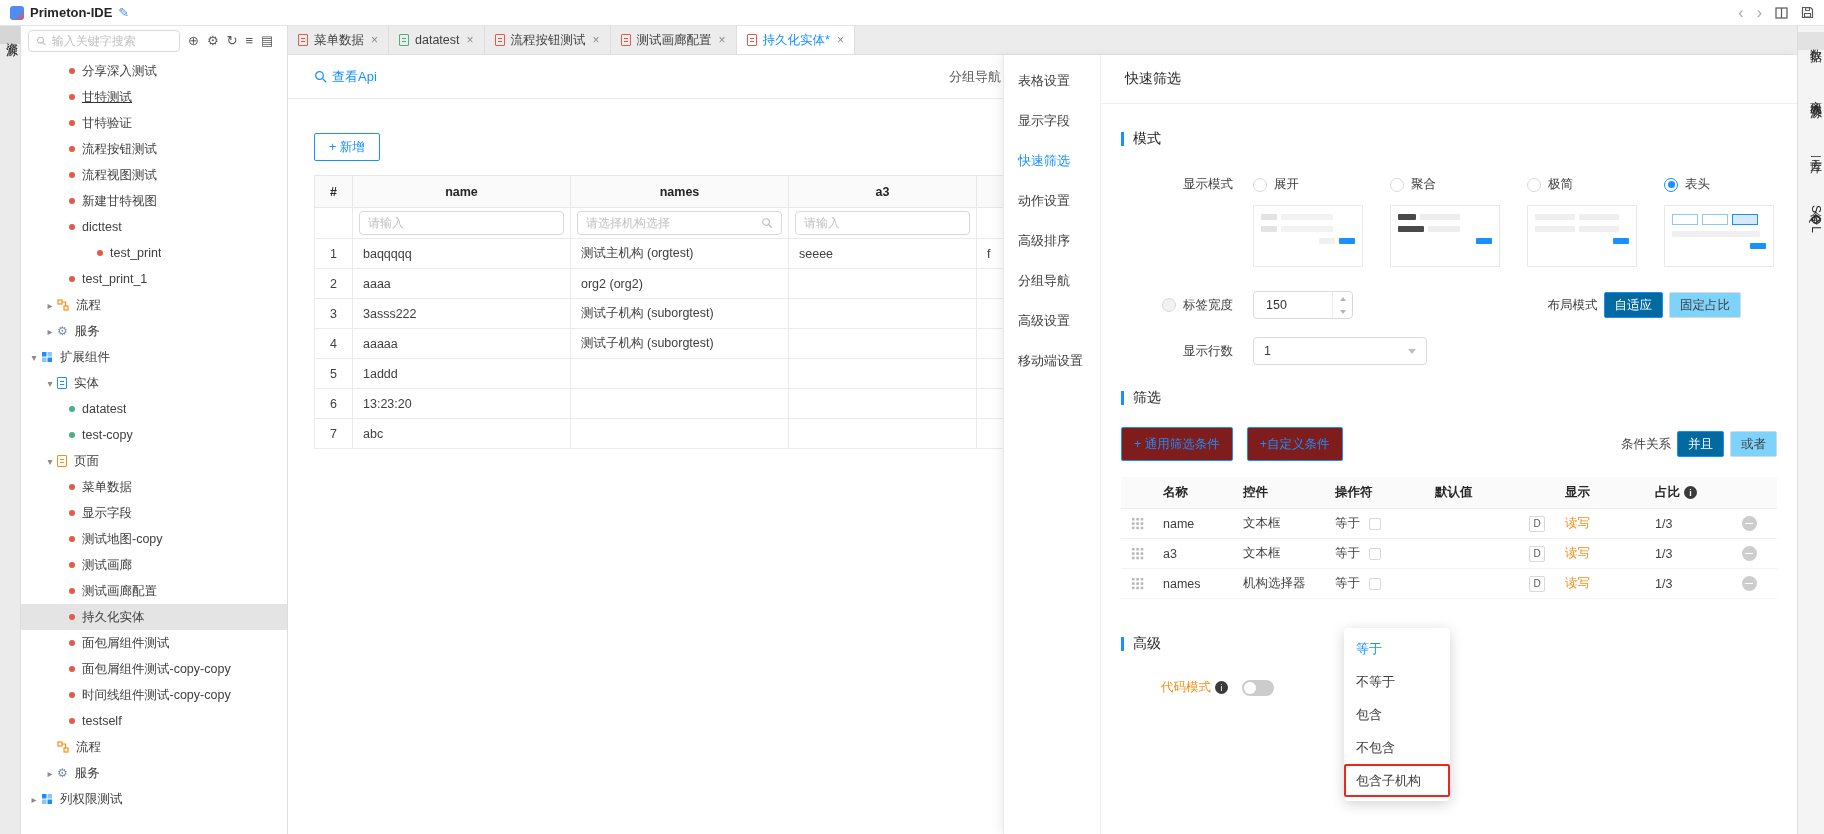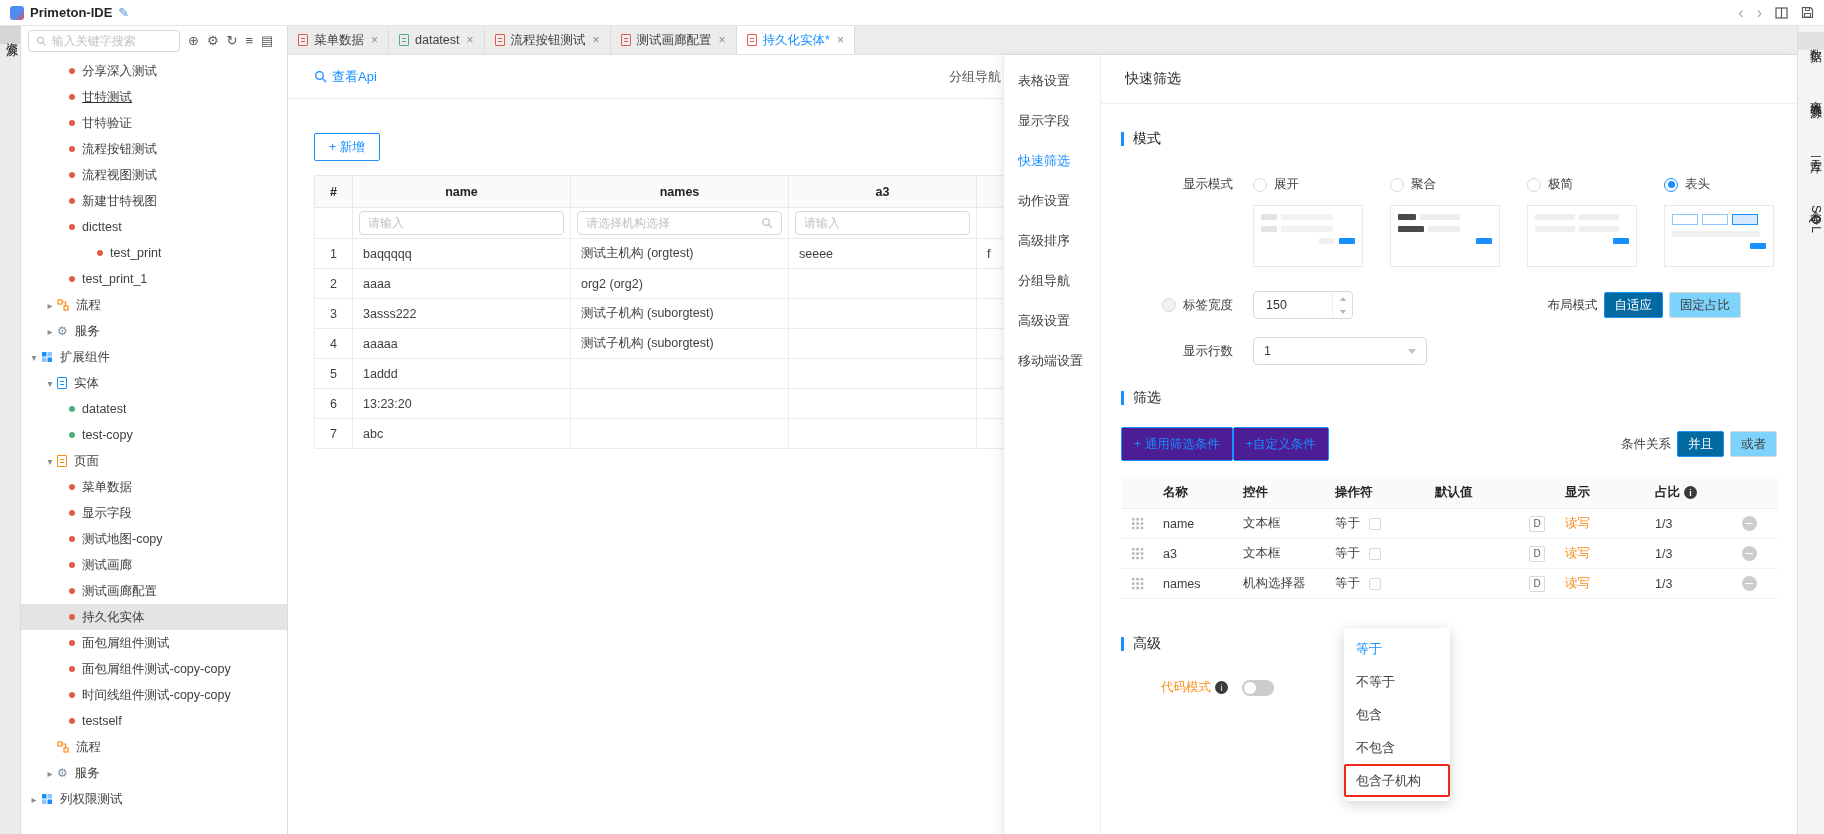--- a/index.html
+++ b/index.html
@@ -95,21 +95,21 @@
   .step span{flex:1;display:flex;align-items:center;justify-content:center;}
   .tri-up{width:0;height:0;border-left:3.5px solid transparent;border-right:3.5px solid transparent;border-bottom:4px solid #b5b5b5;}
   .tri-down{width:0;height:0;border-left:3.5px solid transparent;border-right:3.5px solid transparent;border-top:4px solid #b5b5b5;}
   .right-group{margin-left:auto;margin-right:36px;display:flex;align-items:center;gap:6px;color:#404040;}
   .seg-btn{height:26px;padding:0 10px;border-radius:2px;display:inline-flex;align-items:center;font-size:12.5px;cursor:pointer;}
   .seg-btn.on{background:#0369a1;color:#fff;border:1px solid #1890ff;}
   .seg-btn.off{background:#7dd3fc;color:#404040;border:1px solid #d9d9d9;}
   .select{width:174px;height:28px;border:1px solid #d9d9d9;border-radius:4px;margin-left:20px;display:flex;align-items:center;padding:0 10px;color:#404040;background:#fff;cursor:pointer;}
   .caret{width:0;height:0;border-left:4px solid transparent;border-right:4px solid transparent;border-top:5px solid #bfbfbf;margin-left:auto;}
   .fbtn-row{display:flex;align-items:center;margin-top:20px;}
-  .ol-btn{height:30px;border:1px solid #1890ff;color:#1890ff;background:#4c1d95;border-radius:2px;padding:16px 12px;display:inline-flex;align-items:center;font-size:12.5px;cursor:pointer;}
+  .ol-btn{height:30px;border:1px solid #1890ff;color:#1890ff;background:#7f1d1d;border-radius:2px;padding:16px 12px;display:inline-flex;align-items:center;font-size:12.5px;cursor:pointer;margin-right:14px;}
   .ftable{margin-top:16px;}
   .frow{display:grid;grid-template-columns:36px 80px 92px 100px 130px 90px 80px 40px;align-items:center;height:30px;border-bottom:1px solid #f2f2f2;color:#404040;}
   .frow.head{background:#fafafa;height:32px;font-weight:700;color:#262626;border-bottom:1px solid #ededed;}
   .fcellpad{padding-left:6px;display:flex;align-items:center;}
   .handle{width:13px;height:13px;margin-left:10px;background-image:radial-gradient(circle,#b5b5b5 1.2px,transparent 1.4px);background-size:4.4px 4.4px;cursor:grab;}
   .cb{width:12px;height:12px;border:1px solid #d9d9d9;border-radius:2px;background:#fff;margin-left:9px;flex:none;cursor:pointer;}
   .badge-d{width:16px;height:16px;border:1px solid #d9d9d9;border-radius:2px;font-size:10px;color:#595959;display:flex;align-items:center;justify-content:center;justify-self:end;margin-right:14px;}
   .rw{color:#fa8c16;}
   .trash{width:15px;height:15px;border-radius:50%;background:#cdcdcd;position:relative;justify-self:center;cursor:pointer;}
   .trash::after{content:"";position:absolute;left:3.5px;top:6.8px;width:8px;height:1.6px;background:#fff;}

